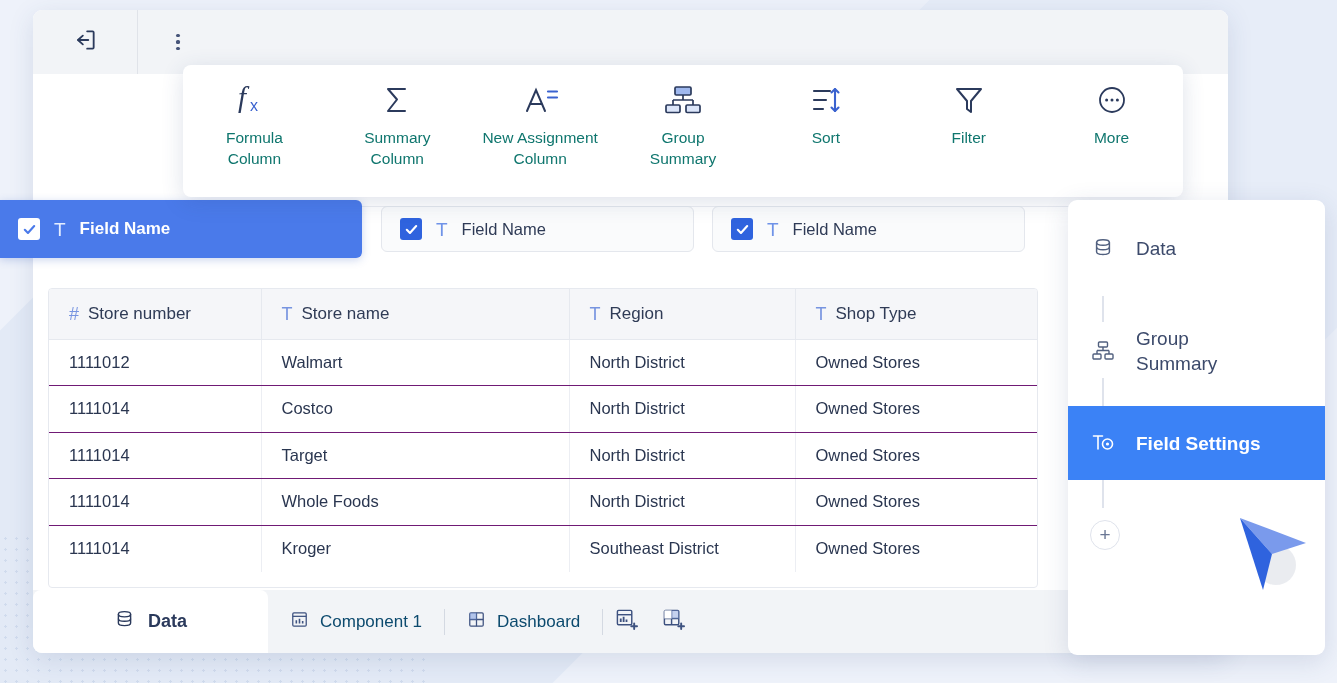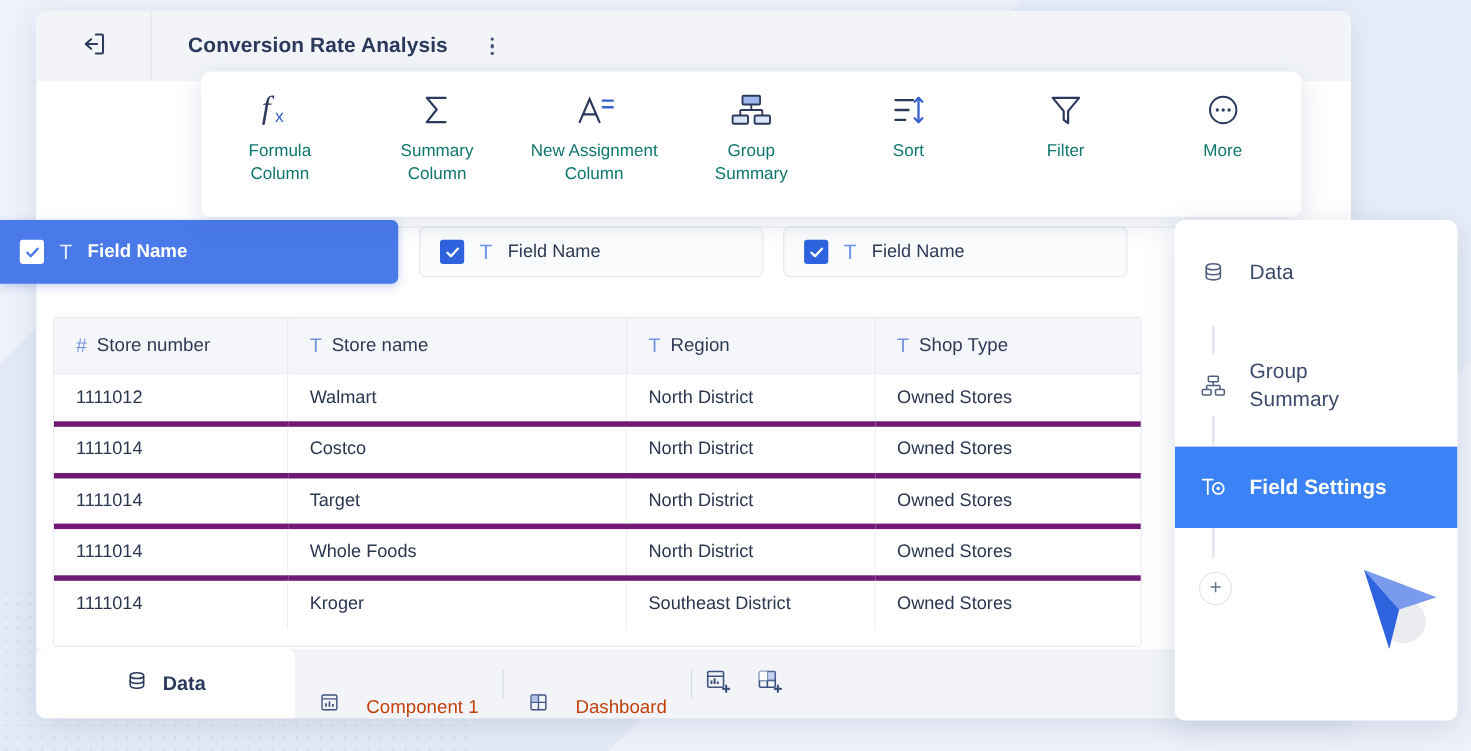--- a/index.html
+++ b/index.html
@@ -120,40 +120,40 @@
   thead th {
     background:#f5f6f9; height:50px; font-weight:400; text-align:left;
     padding-left:20px; border-right:1px solid #e6e9ef; border-bottom:1px solid #e6e9ef;
     font-size:17px; color:#2f3b56; white-space:nowrap;
   }
   thead th:last-child { border-right:none; }
   .th-in { display:flex; align-items:center; gap:9px; }
   .th-ico { color:#7794e0; font-size:18px; line-height:1; }
   tbody td {
     height:46.5px; padding-left:20px; font-size:16.5px; color:#2a3650;
-    border-right:1px solid #eceef3; border-bottom:5px solid #701a75;
+    border-right:1px solid #eceef3; border-bottom:1px solid #701a75;
     white-space:nowrap; overflow:hidden; text-overflow:ellipsis;
   }
   tbody td:last-child { border-right:none; }
   tbody tr:last-child td { border-bottom:none; }
   col.c1 { width:212px; } col.c2 { width:308px; } col.c3 { width:226px; } col.c4 { width:244px; }
 
   
   #tabbar {
     position:absolute; left:0; bottom:0; width:1195px; height:63px;
     background:#f2f4f7; display:flex; align-items:stretch;
   }
   #tab-data {
     width:235px; background:#fff; border-radius:8px 8px 0 0;
     display:flex; align-items:center; justify-content:center; gap:13px;
     font-size:18px; color:#2b3a5c; font-weight:600; cursor:pointer;
   }
   .tab-item {
-    display:flex; align-items:flex-end; gap:24px; padding:0 22px;
-    font-size:17px; color:#c2410c; cursor:pointer;
+    display:flex; align-items:center; gap:11px; padding:0 22px;
+    font-size:17px; color:#0c4a6e; cursor:pointer;
   }
   .tab-sep { align-self:center; width:1px; height:26px; background:#d4d9e2; }
   .tab-addbtn { display:flex; align-items:center; padding:0 12px; cursor:pointer; }
 
   
   #side-panel {
     position:absolute; left:1068px; top:200px; width:257px; height:455px;
     background:#fff; border-radius:9px;
     box-shadow: 0 6px 26px rgba(47,70,120,.15);
     overflow:hidden;
@@ -201,21 +201,20 @@
   <div id="app-header">
     <div id="back-btn">
       <span>
         <svg width="26" height="26" viewBox="0 0 24 24" fill="none" stroke="#2b3a5c" stroke-width="1.7" stroke-linecap="round" stroke-linejoin="round">
           <path d="M14 4h5a1 1 0 0 1 1 1v14a1 1 0 0 1-1 1h-5"></path>
           <path d="M10 8 5.5 12 10 16"></path>
           <path d="M5.8 12H15"></path>
         </svg>
       </span>
     </div>
-    <div id="doc-title">Conversion Rate Analysis</div>
     <div id="title-menu">
         <i></i>
         <i></i>
         <i></i>
       </div>
   </div>
 
   <div id="content-strip"></div>
 
   <div id="table-wrap">

